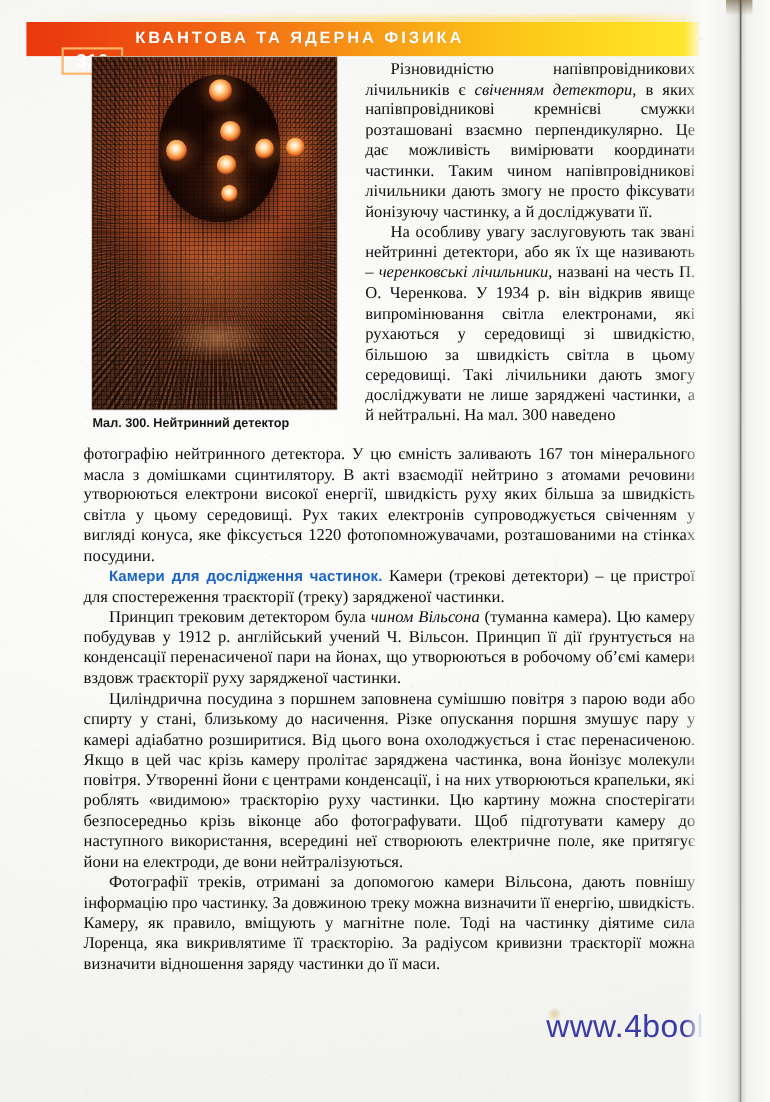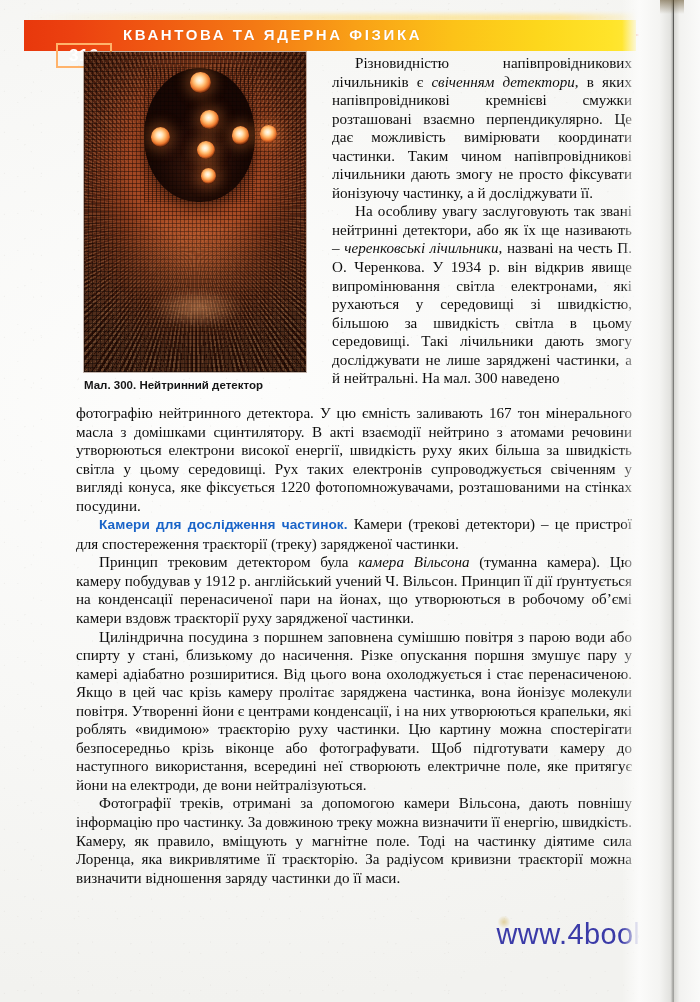--- a/index.html
+++ b/index.html
@@ -256,21 +256,21 @@
   </div>
 
   <div id="col-right">
       <div class="para indent"><span>Різновидністю напівпровідникових лічильників є </span><span class="it">свіченням детектори</span><span>, в яких напівпровідникові кремнієві смужки розташовані взаємно перпендикулярно. Це дає можливість вимірювати координати частинки. Таким чином напівпровідникові лічильники дають змогу не просто фіксувати йонізуючу частинку, а й досліджувати її.</span></div>
       <div class="para indent"><span>На особливу увагу заслуговують так звані нейтринні детектори, або як їх ще називають – </span><span class="it">черенковські лічильники</span><span>, названі на честь П. О. Черенкова. У 1934 р. він відкрив явище випромінювання світла електронами, які рухаються у середовищі зі швидкістю, більшою за швидкість світла в цьому середовищі. Такі лічильники дають змогу досліджувати не лише заряджені частинки, а й нейтральні. На мал. 300 наведено</span></div>
     </div>
 
   <div id="flow">
       <div class="para"><span>фотографію нейтринного детектора. У цю ємність заливають 167 тон мінерального масла з домішками сцинтилятору. В акті взаємодії нейтрино з атомами речовини утворюються електрони високої енергії, швидкість руху яких більша за швидкість світла у цьому середовищі. Рух таких електронів супроводжується свіченням у вигляді конуса, яке фіксується 1220 фотопомножувачами, розташованими на стінках посудини.</span></div>
       <div class="para indent"><span class="bluehead">Камери для дослідження частинок.</span><span> Камери (трекові детектори) – це пристрої для спостереження траєкторії (треку) зарядженої частинки.</span></div>
-      <div class="para indent"><span>Принцип трековим детектором була </span><span class="it">камера Вільсона</span><span> (туманна камера). Цю камеру побудував у 1912 р. англійський учений Ч. Вільсон. Принцип її дії ґрунтується на конденсації перенасиченої пари на йонах, що утворюються в робочому об’ємі камери вздовж траєкторії руху зарядженої частинки.</span></div>
+      <div class="para indent"><span>Принцип трековим детектором була </span><span class="it">чином Вільсона</span><span> (туманна камера). Цю камеру побудував у 1912 р. англійський учений Ч. Вільсон. Принцип її дії ґрунтується на конденсації перенасиченої пари на йонах, що утворюються в робочому об’ємі камери вздовж траєкторії руху зарядженої частинки.</span></div>
       <div class="para indent"><span>Циліндрична посудина з поршнем заповнена сумішшю повітря з парою води або спирту у стані, близькому до насичення. Різке опускання поршня змушує пару у камері адіабатно розширитися. Від цього вона охолоджується і стає перенасиченою. Якщо в цей час крізь камеру пролітає заряджена частинка, вона йонізує молекули повітря. Утворенні йони є центрами конденсації, і на них утворюються крапельки, які роблять «видимою» траєкторію руху частинки. Цю картину можна спостерігати безпосередньо крізь віконце або фотографувати. Щоб підготувати камеру до наступного використання, всередині неї створюють електричне поле, яке притягує йони на електроди, де вони нейтралізуються.</span></div>
       <div class="para indent"><span>Фотографії треків, отримані за допомогою камери Вільсона, дають повнішу інформацію про частинку. За довжиною треку можна визначити її енергію, швидкість. Камеру, як правило, вміщують у магнітне поле. Тоді на частинку діятиме сила Лоренца, яка викривлятиме її траєкторію. За радіусом кривизни траєкторії можна визначити відношення заряду частинки до її маси.</span></div>
     </div>
 
   <div id="wm-speck"></div>
   <div id="watermark">www.4book.org</div>
 
   <div id="page-edge"></div>
   <div id="edge-line"></div>
   <div id="edge-top-shadow"></div>

